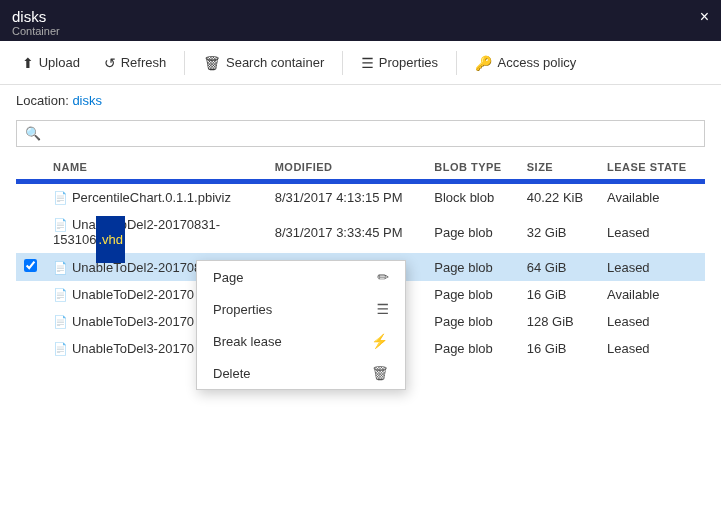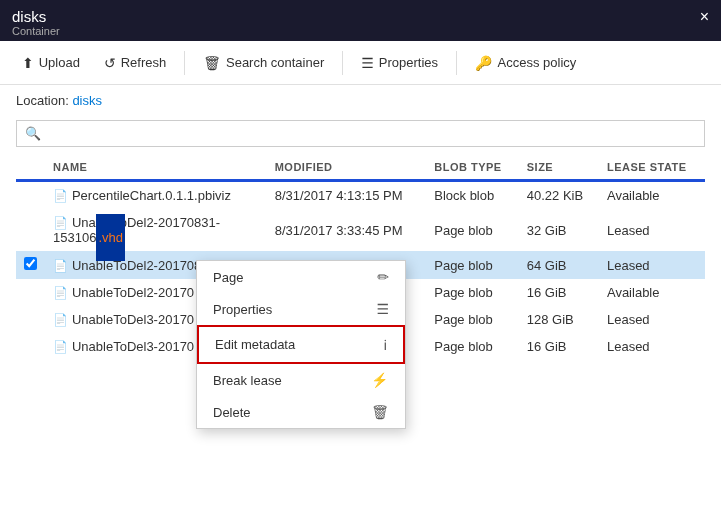--- a/index.html
+++ b/index.html
@@ -67,36 +67,36 @@
       border: none;
       outline: none;
       font-size: 13px;
       color: #666;
       width: 100%;
     }
 
     
     .table-container { padding: 0 16px; }
     table { width: 100%; border-collapse: collapse; }
-    thead tr { border-bottom: 3px solid #1d4ed8; }
+    thead tr { border-bottom: 5px solid #1d4ed8; }
     th {
       text-align: left;
       font-size: 11px;
       font-weight: 600;
       color: #555;
       padding: 6px 8px;
       text-transform: uppercase;
       letter-spacing: 0.5px;
     }
     td { padding: 6px 8px; font-size: 13px; color: #333; }
     .row-selected td { background: #cce4f7; }
     .file-icon { color: #555; margin-right: 4px; font-size: 12px; }
     .checkbox-cell { width: 24px; }
     .name-cell { max-width: 200px; }
-    .name-highlight { background: #003399; color: #f97316; padding: 16px 2px; }
+    .name-highlight { background: #003399; color: #fde047; padding: 16px 2px; }
 
     
     .context-menu {
       position: absolute;
       top: 260px;
       left: 196px;
       background: #fff;
       border: 1px solid #ccc;
       box-shadow: 2px 4px 12px rgba(0,0,0,0.2);
       width: 210px;
@@ -232,24 +232,20 @@
 
 <div class="context-menu" id="context-menu">
 <div class="context-menu-item">
       <span>Page</span>
       <span class="context-menu-icon">✏</span>
     </div>
     <div class="context-menu-item">
       <span>Properties</span>
       <span class="context-menu-icon">☰</span>
     </div>
-    <div class="context-menu-item highlighted">
-      <span>Edit metadata</span>
-      <span class="context-menu-icon">ℹ</span>
-    </div>
     <div class="context-menu-item">
       <span>Break lease</span>
       <span class="context-menu-icon">⚡</span>
     </div>
     <div class="context-menu-item">
       <span>Delete</span>
       <span class="context-menu-icon">🗑</span>
     </div>
   </div>
 

